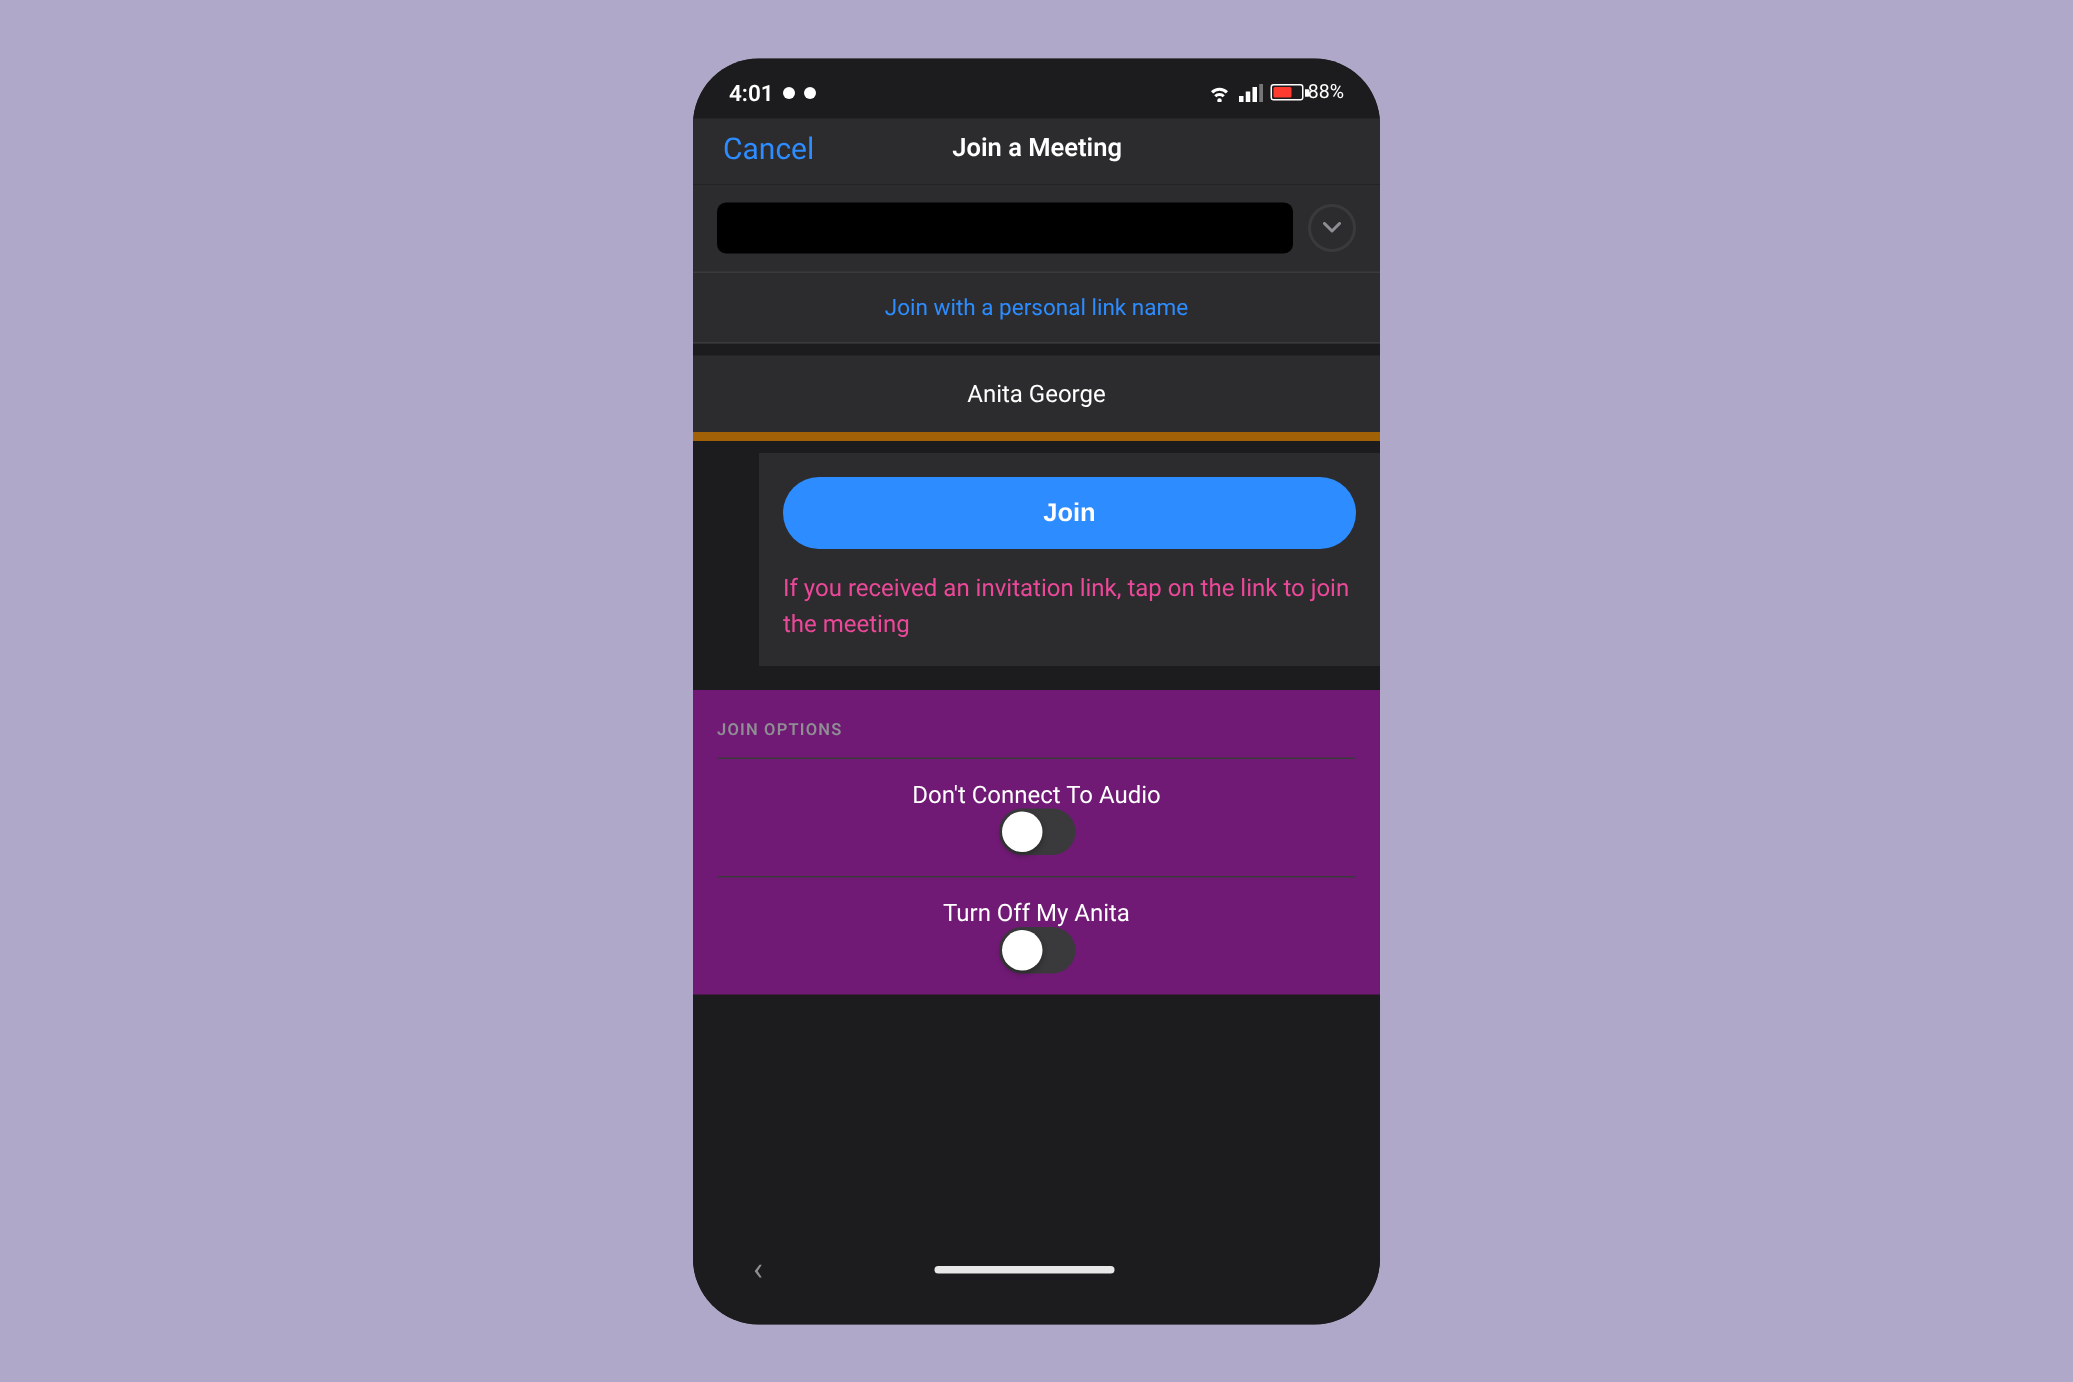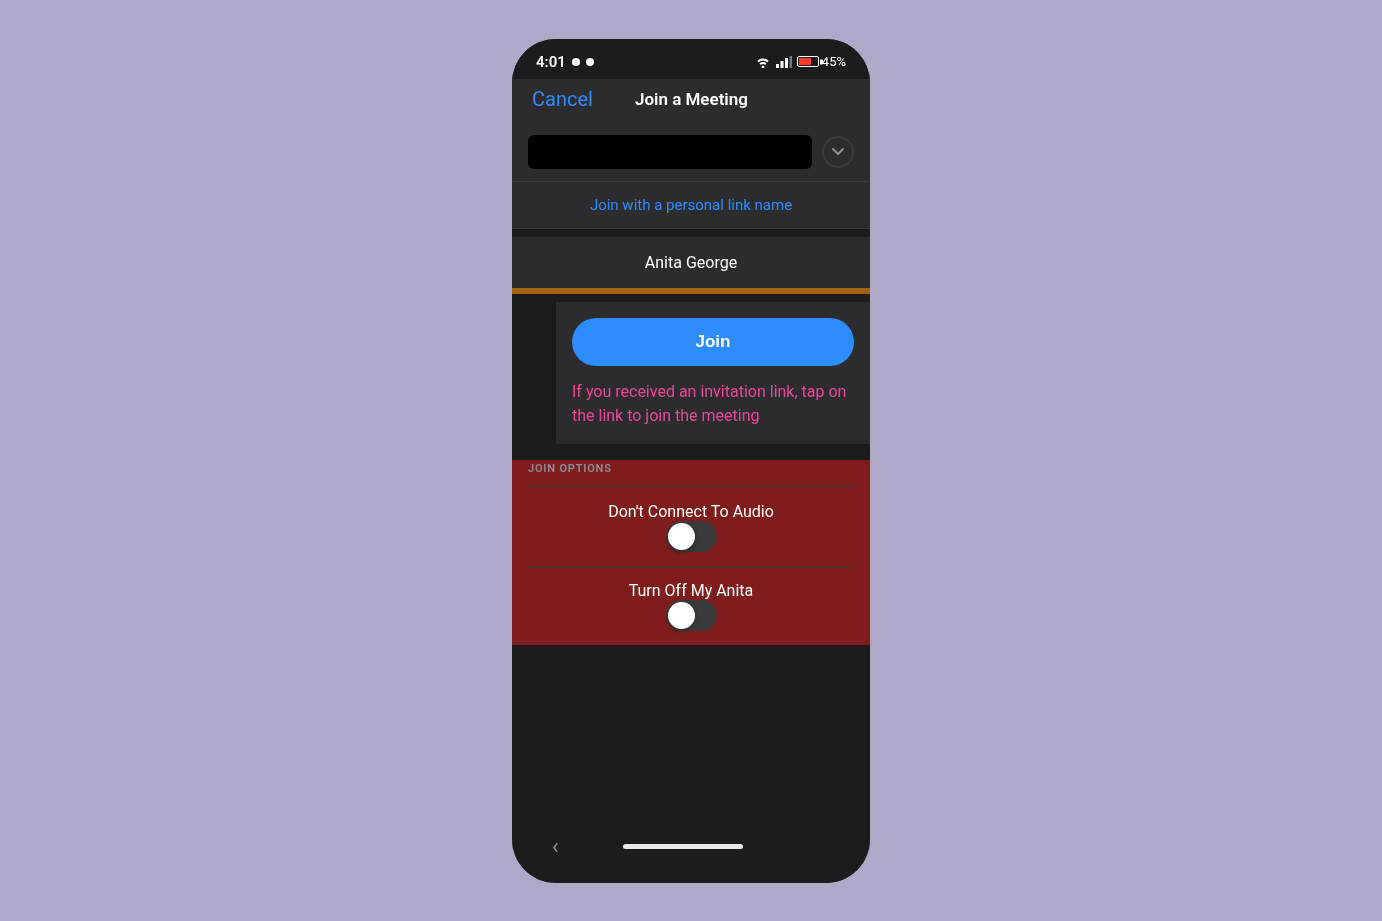--- a/index.html
+++ b/index.html
@@ -8,21 +8,21 @@
       width: 1382px;
       height: 921px;
       background-color: #b0a8c8;
       display: flex;
       align-items: center;
       justify-content: center;
       font-family: -apple-system, BlinkMacSystemFont, 'Segoe UI', Roboto, sans-serif;
     }
 
     .phone-frame {
-      width: 358px;
+      width: 458px;
       height: 844px;
       background-color: #1c1c1e;
       border-radius: 44px;
       overflow: hidden;
       display: flex;
       flex-direction: column;
       position: relative;
     }
 
     
@@ -228,22 +228,22 @@
     .invitation-text {
       color: #ec4899;
       font-size: 16px;
       margin-top: 14px;
       line-height: 1.5;
     }
 
     
     .join-options-section {
       margin-top: 16px;
-      background-color: #7f1d1d;
-      padding: 2px 16px 0;
+      background-color: #701a75;
+      padding: 20px 16px 0;
     }
 
     .join-options-label {
       color: #8e8e93;
       font-size: 11px;
       font-weight: 600;
       letter-spacing: 0.8px;
       margin-bottom: 12px;
       text-transform: uppercase;
     }
@@ -334,21 +334,21 @@
         <rect x="0" y="8" width="3" height="4"></rect>
         <rect x="4.5" y="5" width="3" height="7"></rect>
         <rect x="9" y="2" width="3" height="10"></rect>
         <rect x="13.5" y="0" width="3" height="12" opacity="0.4"></rect>
       </svg>
 
       <div class="battery-box">
         <div class="battery-visual">
           <div class="battery-fill"></div>
         </div>
-        <span>45%</span>
+        <span>88%</span>
       </div>
     </div>
   </div>
 
   <div class="nav-bar">
     <span class="nav-cancel">Cancel</span>
     <span class="nav-title">Join a Meeting</span>
     <div class="nav-spacer"></div>
   </div>
 

